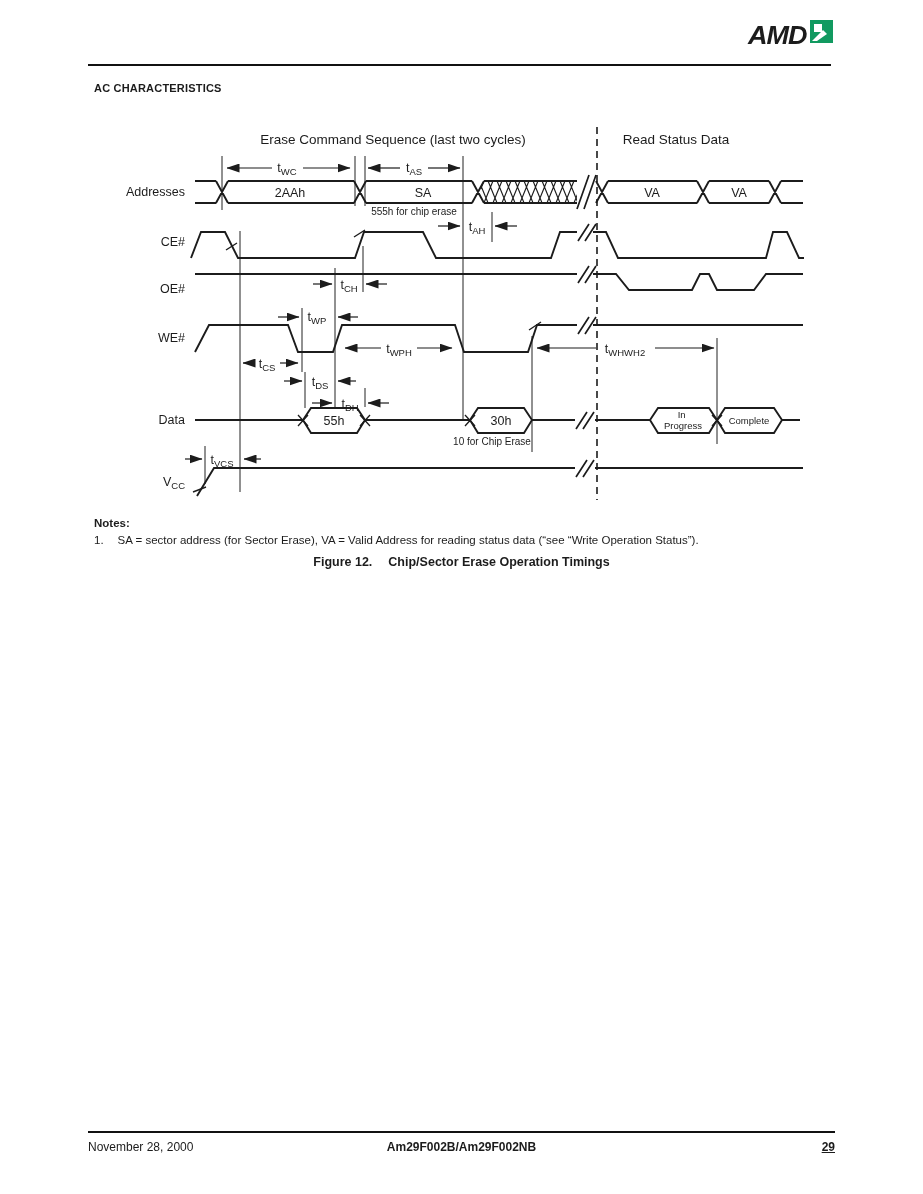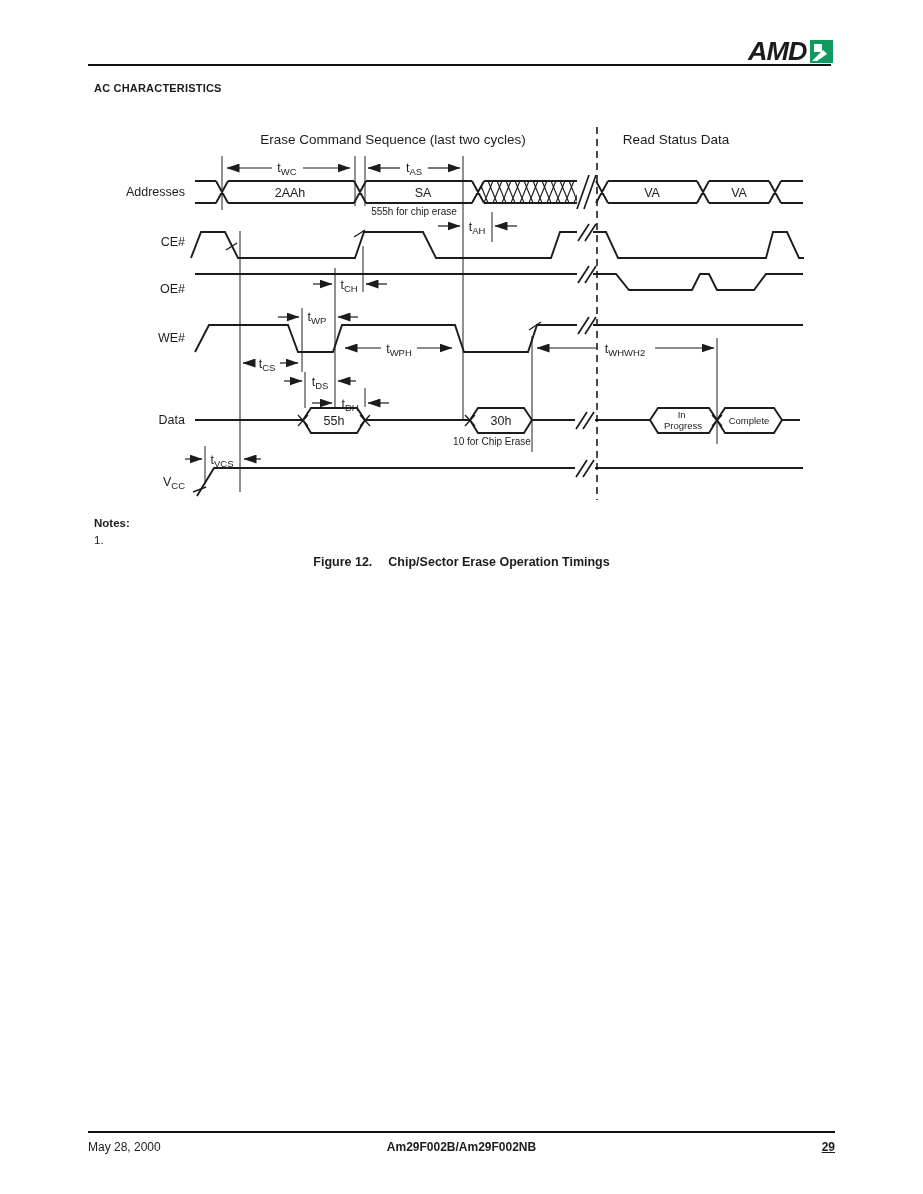--- a/index.html
+++ b/index.html
@@ -2,21 +2,21 @@
 <html><head>
 <meta charset="utf-8">
 <style>
   html,body{margin:0;padding:0;background:#ffffff;}
   body{
     width:923px;height:1194px;position:relative;overflow:hidden;
     font-family:"Liberation Sans", sans-serif;color:#1c1c1c;
   }
   .hr{position:absolute;background:#111;height:2px;}
   
-  .logo{position:absolute;left:748px;top:36px;display:flex;align-items:center;gap:3px;}
+  .logo{position:absolute;left:748px;top:20px;display:flex;align-items:flex-start;gap:3px;}
   .logo .word{font-weight:bold;font-style:italic;font-size:27px;letter-spacing:-1px;transform:scaleY(.95);}
   .ac-title{position:absolute;left:94px;top:82px;font-size:11px;font-weight:bold;letter-spacing:.2px;}
   
   .diagram{position:absolute;left:88px;top:120px;}
   
   .notes{position:absolute;left:94px;top:515px;width:740px;font-size:11.5px;line-height:1.45;}
   .notes .nh{font-weight:bold;}
   .notes .nrow{display:flex;gap:14px;}
   .caption{position:absolute;left:0;top:555px;width:923px;text-align:center;font-size:12.5px;font-weight:bold;}
   .caption .gap{display:inline-block;width:16px;}
@@ -190,24 +190,25 @@
     <text x="320" y="386"><tspan>t</tspan><tspan dy="3" font-size="9.5">DS</tspan></text>
     <text x="350" y="408"><tspan>t</tspan><tspan dy="3" font-size="9.5">DH</tspan></text>
     <text x="222" y="464"><tspan>t</tspan><tspan dy="3" font-size="9.5">VCS</tspan></text>
   </g>
 </svg>
 
 <div class="notes">
   <div class="nh">Notes:</div>
   <div class="nrow">
     <span>1.</span>
+    <span>SA = sector address (for Sector Erase), VA = Valid Address for reading status data (“see “Write Operation Status”).</span>
   </div>
 </div>
 
 <div class="caption">
   <span>Figure 12.</span><span class="gap"></span><span>Chip/Sector Erase Operation Timings</span>
 </div>
 
 <div class="footer">
-  <span>May 28, 2000</span>
+  <span>November 28, 2000</span>
   <span class="doc">Am29F002B/Am29F002NB</span>
   <span class="pg">29</span>
 </div>
 
 </body></html>

